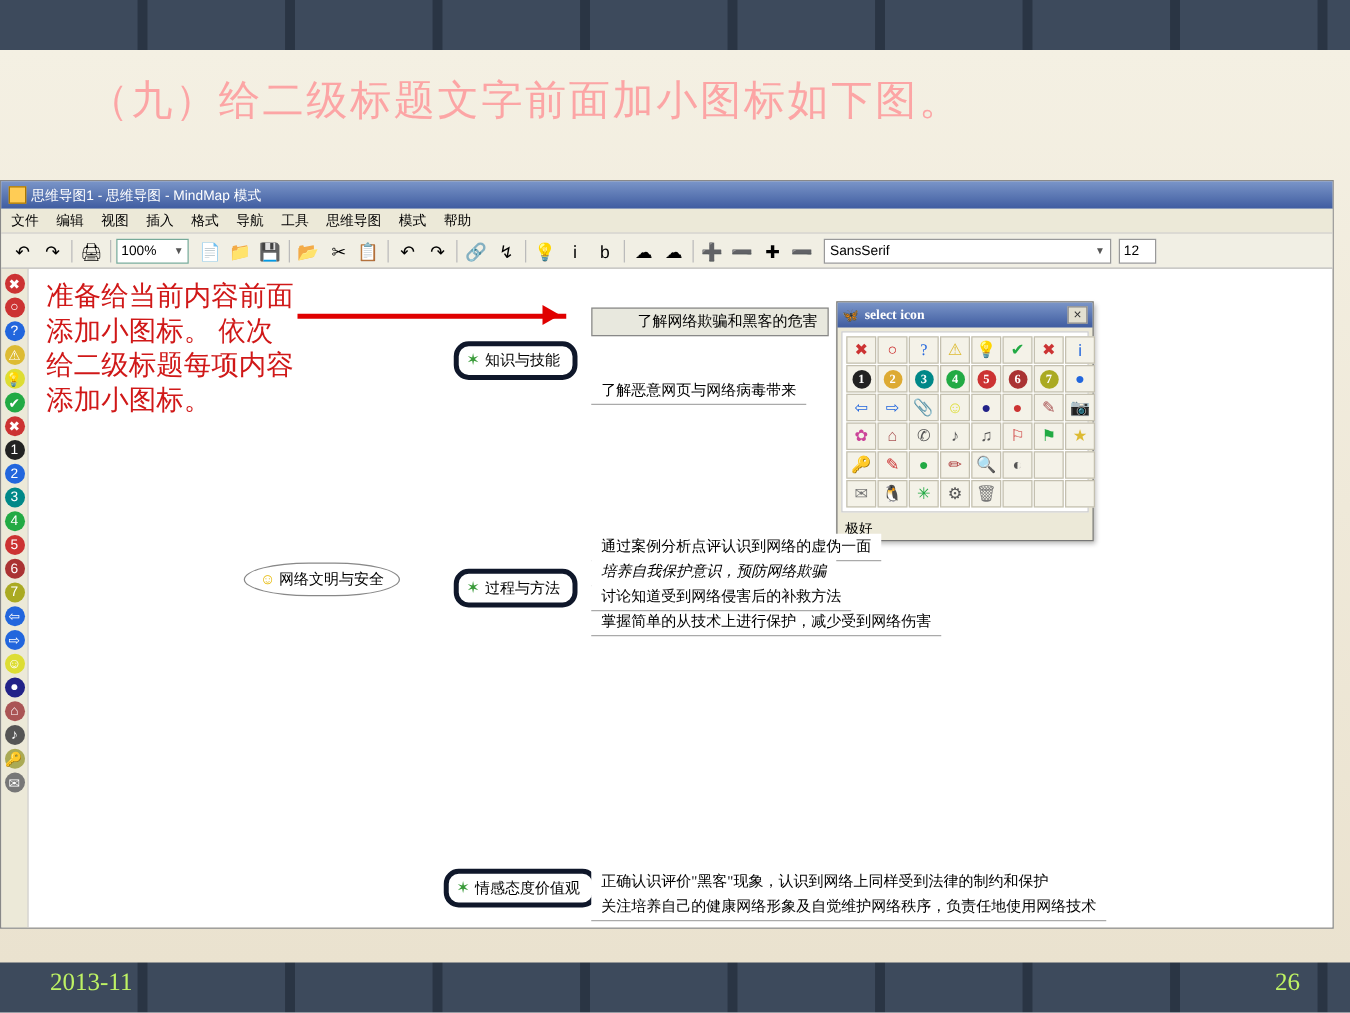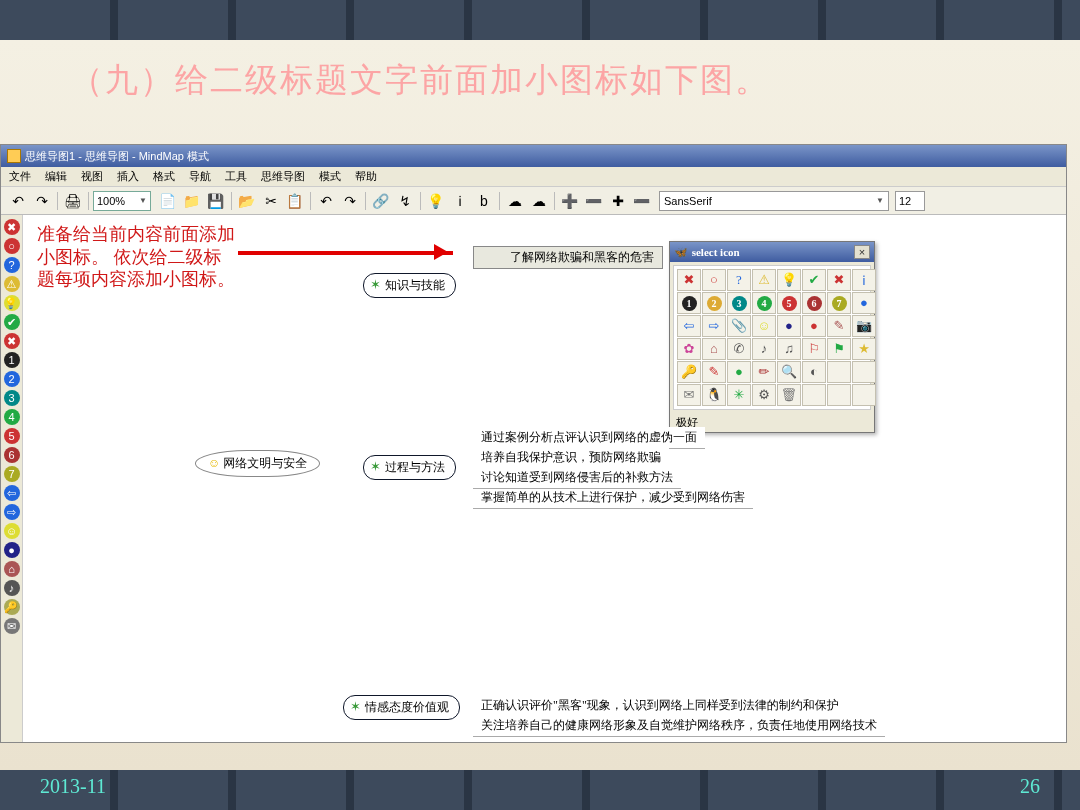--- a/index.html
+++ b/index.html
@@ -30,46 +30,46 @@
 .size-box { width: 30px; height: 20px; border: 1px solid #999; background: #fff; font-size: 11px; padding: 0 3px; display:flex; align-items:center; }
 .caret { font-size: 8px; color: #555; }
 
 
 .body-row { flex: 1; display: flex; overflow: hidden; }
 .sidebar { width: 22px; background: #ece9d8; border-right: 1px solid #ccc; display: flex; flex-direction: column; align-items: center; padding-top: 4px; gap: 3px; }
 .sidebar .sico { width: 16px; height: 16px; border-radius: 50%; font-size: 11px; display: flex; align-items: center; justify-content: center; color: #fff; }
 .canvas { flex: 1; background: #fff; position: relative; font-size: 12px; font-family: SimSun, serif; overflow: hidden; }
 
 
-.anno { position: absolute; top: 8px; left: 14px; width: 200px; color: #d01818; font-size: 18px; line-height: 1.25; font-family: SimSun, serif; font-weight: 500;}
+.anno { position: absolute; top: 8px; left: 14px; width: 200px; color: #d01818; font-size: 22px; line-height: 1.25; font-family: SimSun, serif; font-weight: 500;}
 .arrow { position: absolute; top: 36px; left: 215px; width: 215px; height: 4px; background: #e00000; }
 .arrow::after { content: ""; position: absolute; right: -3px; top: -7px; border: 8px solid transparent; border-left: 14px solid #e00000; }
 
 
 .root { position: absolute; left: 172px; top: 235px; padding: 4px 12px; border: 1px solid #888; border-radius: 50%/60%; background: #fff; white-space: nowrap; }
 .root::before { content: "☺"; color: #e6b800; margin-right: 3px; }
-.branch { position: absolute; padding: 3px 10px 3px 6px; border: 1px solid #0f172a; border-radius: 12px; background: #fff; white-space: nowrap; }
+.branch { position: absolute; padding: 3px 10px 3px 6px; border: 4px solid #0f172a; border-radius: 12px; background: #fff; white-space: nowrap; }
 .branch::before { content: "✶"; color: #3a9b3a; font-size: 13px; margin-right: 4px; }
 .leaf { position: absolute; padding: 2px 8px; border-bottom: 1px solid #aaa; background: #fff; white-space: nowrap; }
 .leaf.sel { border: 1px solid #888; background: #e8e8de; }
 
 
 .wires { position: absolute; inset: 0; pointer-events: none; }
 
 
 .popup { position: absolute; top: 26px; left: 646px; width: 206px; background: #ece9d8; border: 1px solid #777; font-size: 11px; box-shadow: 2px 2px 4px rgba(0,0,0,.3);}
 .popup-title { height: 20px; background: linear-gradient(#7a95c8, #3f5ca0); color: #fff; display: flex; align-items: center; justify-content: space-between; padding: 0 4px; }
 .popup-title .x { width: 16px; height: 14px; background: #e3e0d0; border: 1px solid #888; color: #333; text-align: center; line-height: 12px; font-family: Arial; }
 .icon-grid { display: grid; grid-template-columns: repeat(8, 24px); gap: 1px; padding: 3px; background:#fff; border:1px solid #ccc; margin:3px;}
 .icon-cell { width: 24px; height: 22px; border: 1px solid #c4c0b0; background: #f4f2e8; display: flex; align-items: center; justify-content: center; font-size: 13px; }
 .num { border-radius: 50%; width: 15px; height: 15px; color: #fff; font-size: 10px; font-weight: bold; display: flex; align-items: center; justify-content: center; }
 .popup-status { padding: 2px 6px; }
 
 
-.footer { position: absolute; bottom: 12px; left: 40px; right: 40px; display: flex; justify-content: space-between; color: #5eead4; font-size: 20px; font-family: "Times New Roman", serif; }
+.footer { position: absolute; bottom: 12px; left: 40px; right: 40px; display: flex; justify-content: space-between; color: #bef264; font-size: 20px; font-family: "Times New Roman", serif; }
 </style>
 </head>
 <body>
 
 <div class="bg-frame"></div>
 <div class="bg-inner"></div>
 
 <div class="heading">（九）给二级标题文字前面加小图标如下图。</div>
 
 <div class="app">
@@ -253,26 +253,27 @@
             <div class="icon-cell" style="color: rgb(85, 85, 85);">⚙</div>
             <div class="icon-cell" style="color: rgb(119, 119, 119);">🗑</div>
             <div class="icon-cell"></div>
             <div class="icon-cell"></div>
             <div class="icon-cell"></div>
           </div>
         <div class="popup-status">极好</div>
       </div>
     <div class="branch" style="left: 340px; top: 58px;">知识与技能</div>
         <div class="leaf sel" style="left: 450px; top: 31px; padding-left: 36px;">了解网络欺骗和黑客的危害</div>
+        <div class="leaf" style="left: 450px; top: 87px;">了解恶意网页与网络病毒带来</div>
         <div class="branch" style="left: 340px; top: 240px;">过程与方法</div>
         <div class="leaf" style="left: 450px; top: 212px;">通过案例分析点评认识到网络的虚伪一面</div>
-        <div class="leaf" style="left: 450px; top: 232px;">培养自我保护意识，预防网络欺骗</div>
+        <div class="leaf" style="left: 450px; top: 232px; font-style: italic;">培养自我保护意识，预防网络欺骗</div>
         <div class="leaf" style="left: 450px; top: 272px;">掌握简单的从技术上进行保护，减少受到网络伤害</div>
         <div class="leaf" style="left: 450px; top: 252px;">讨论知道受到网络侵害后的补救方法</div>
-        <div class="branch" style="left: 320px; top: 480px;">情感态度价值观</div>
+        <div class="branch" style="left: 332px; top: 480px;">情感态度价值观</div>
         <div class="leaf" style="left: 450px; top: 480px;">正确认识评价"黑客"现象，认识到网络上同样受到法律的制约和保护</div>
         <div class="leaf" style="left: 450px; top: 500px;">关注培养自己的健康网络形象及自觉维护网络秩序，负责任地使用网络技术</div>
       </div>
   </div>
 </div>
 
 <div class="footer">
   <span>2013-11</span>
   <span>26</span>
 </div>

